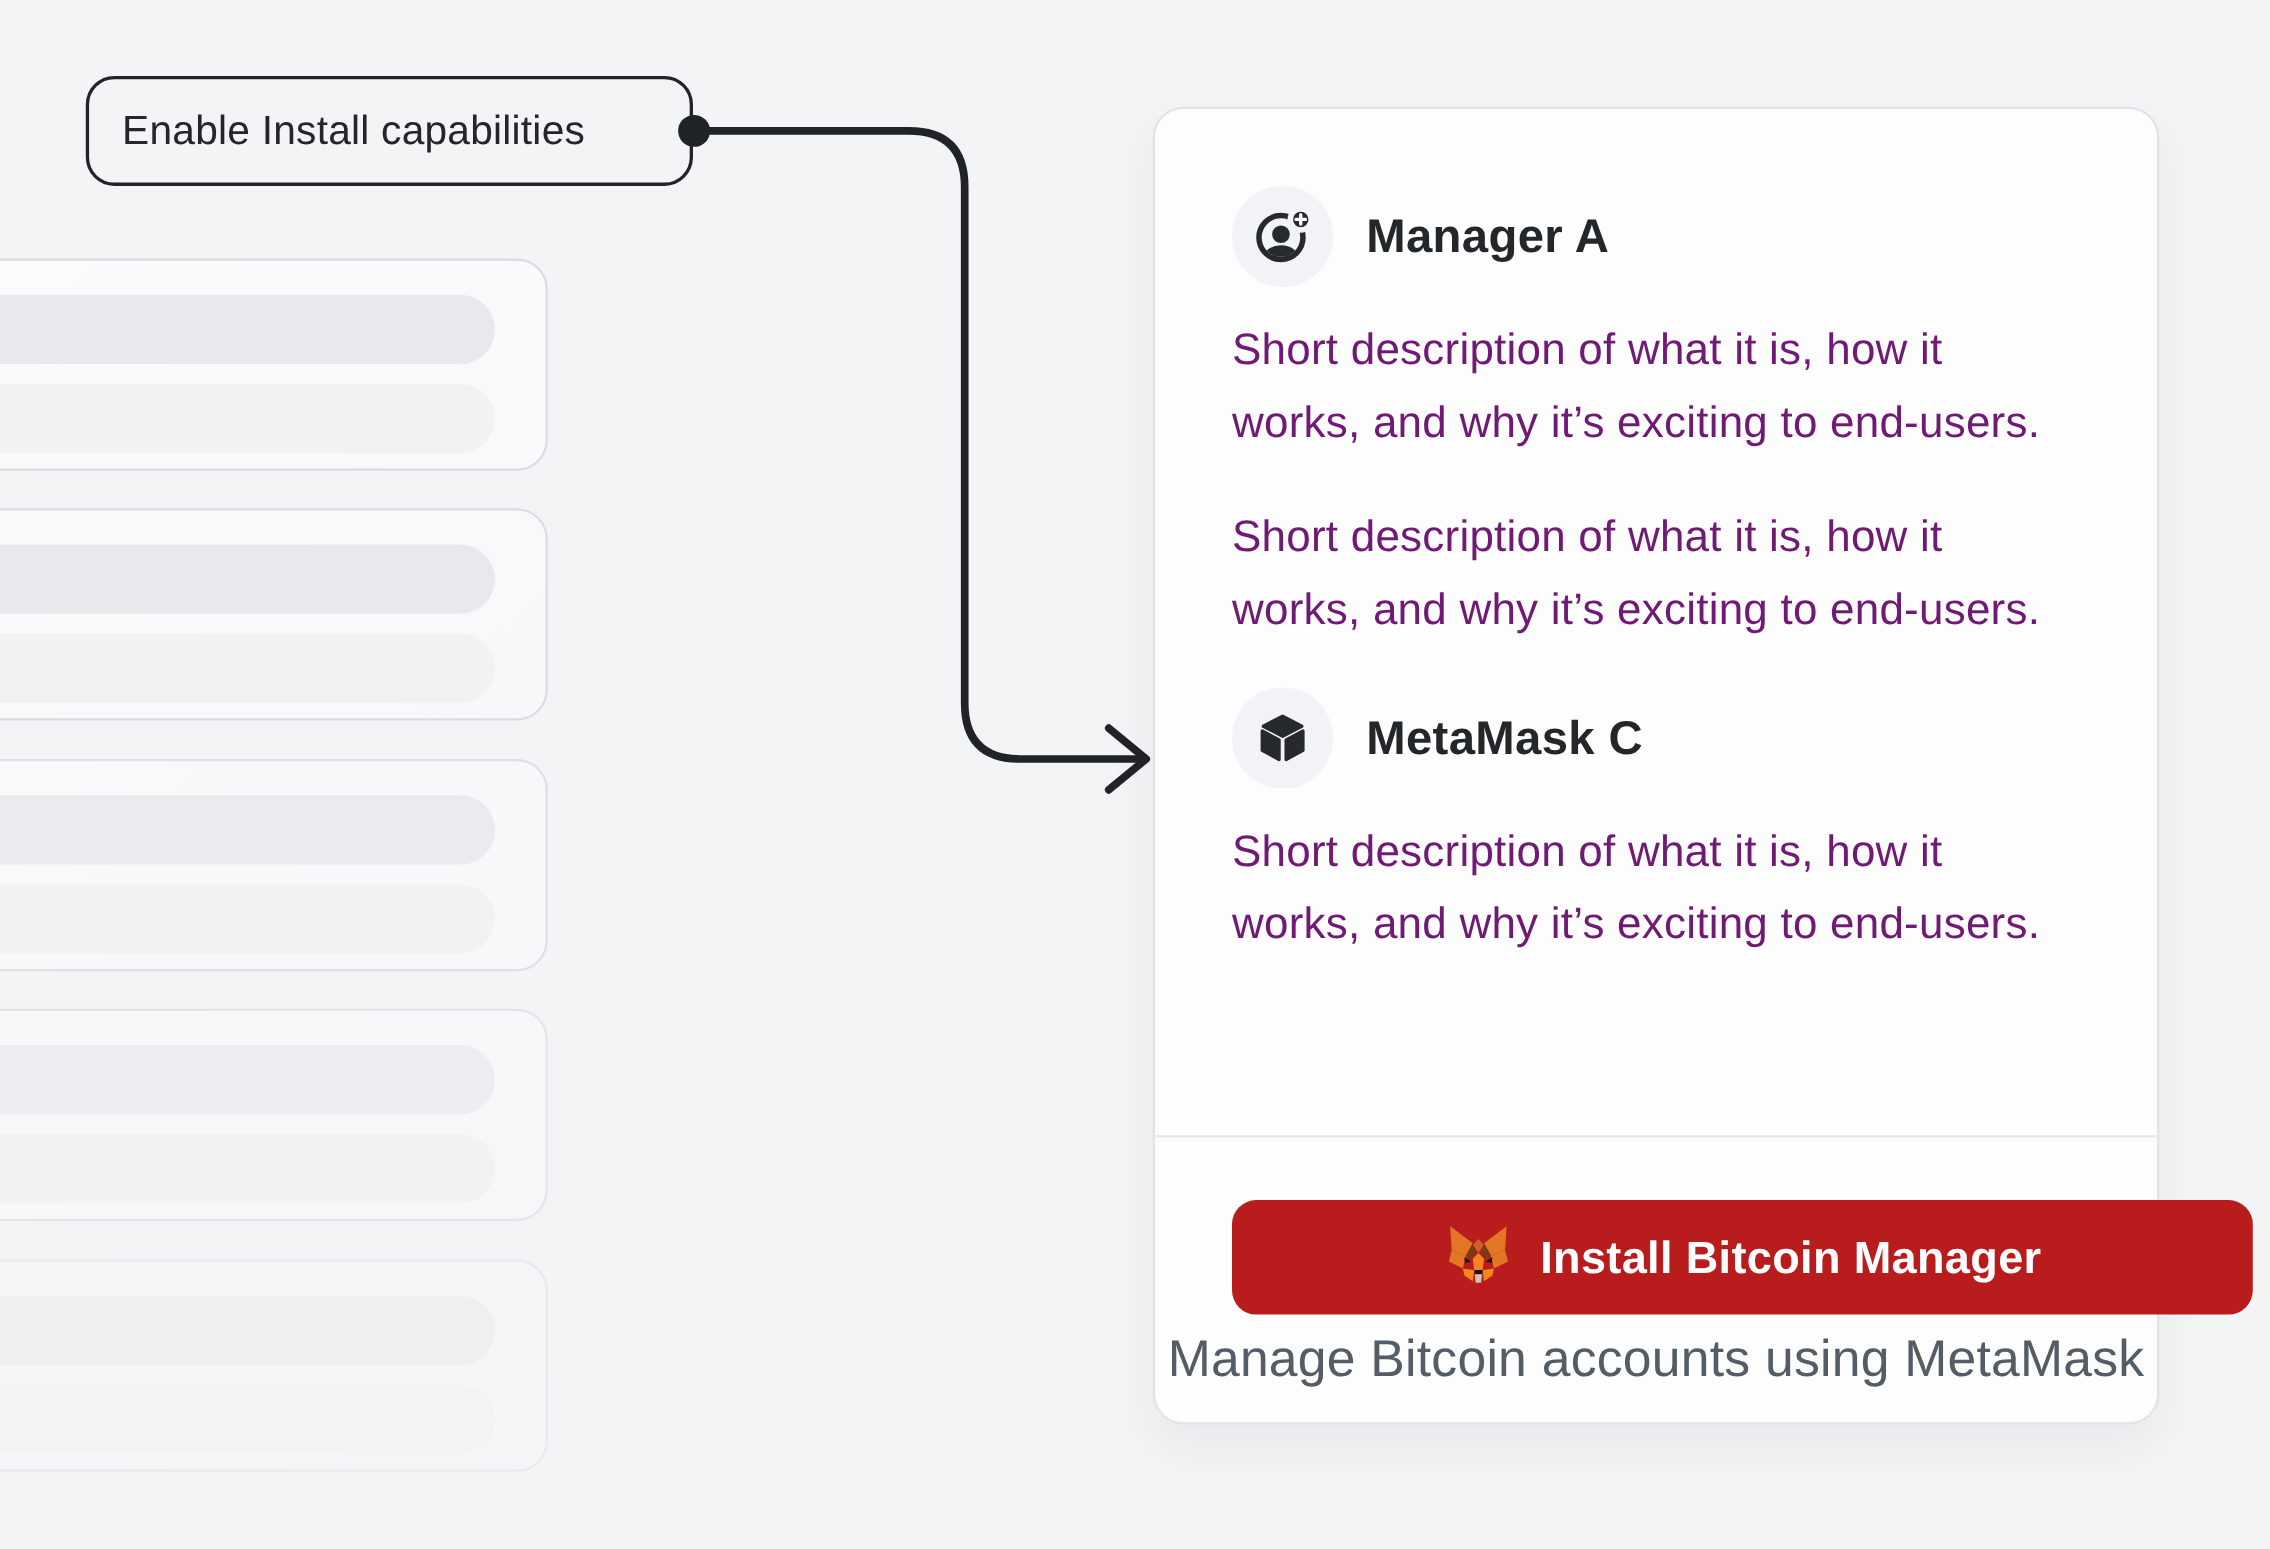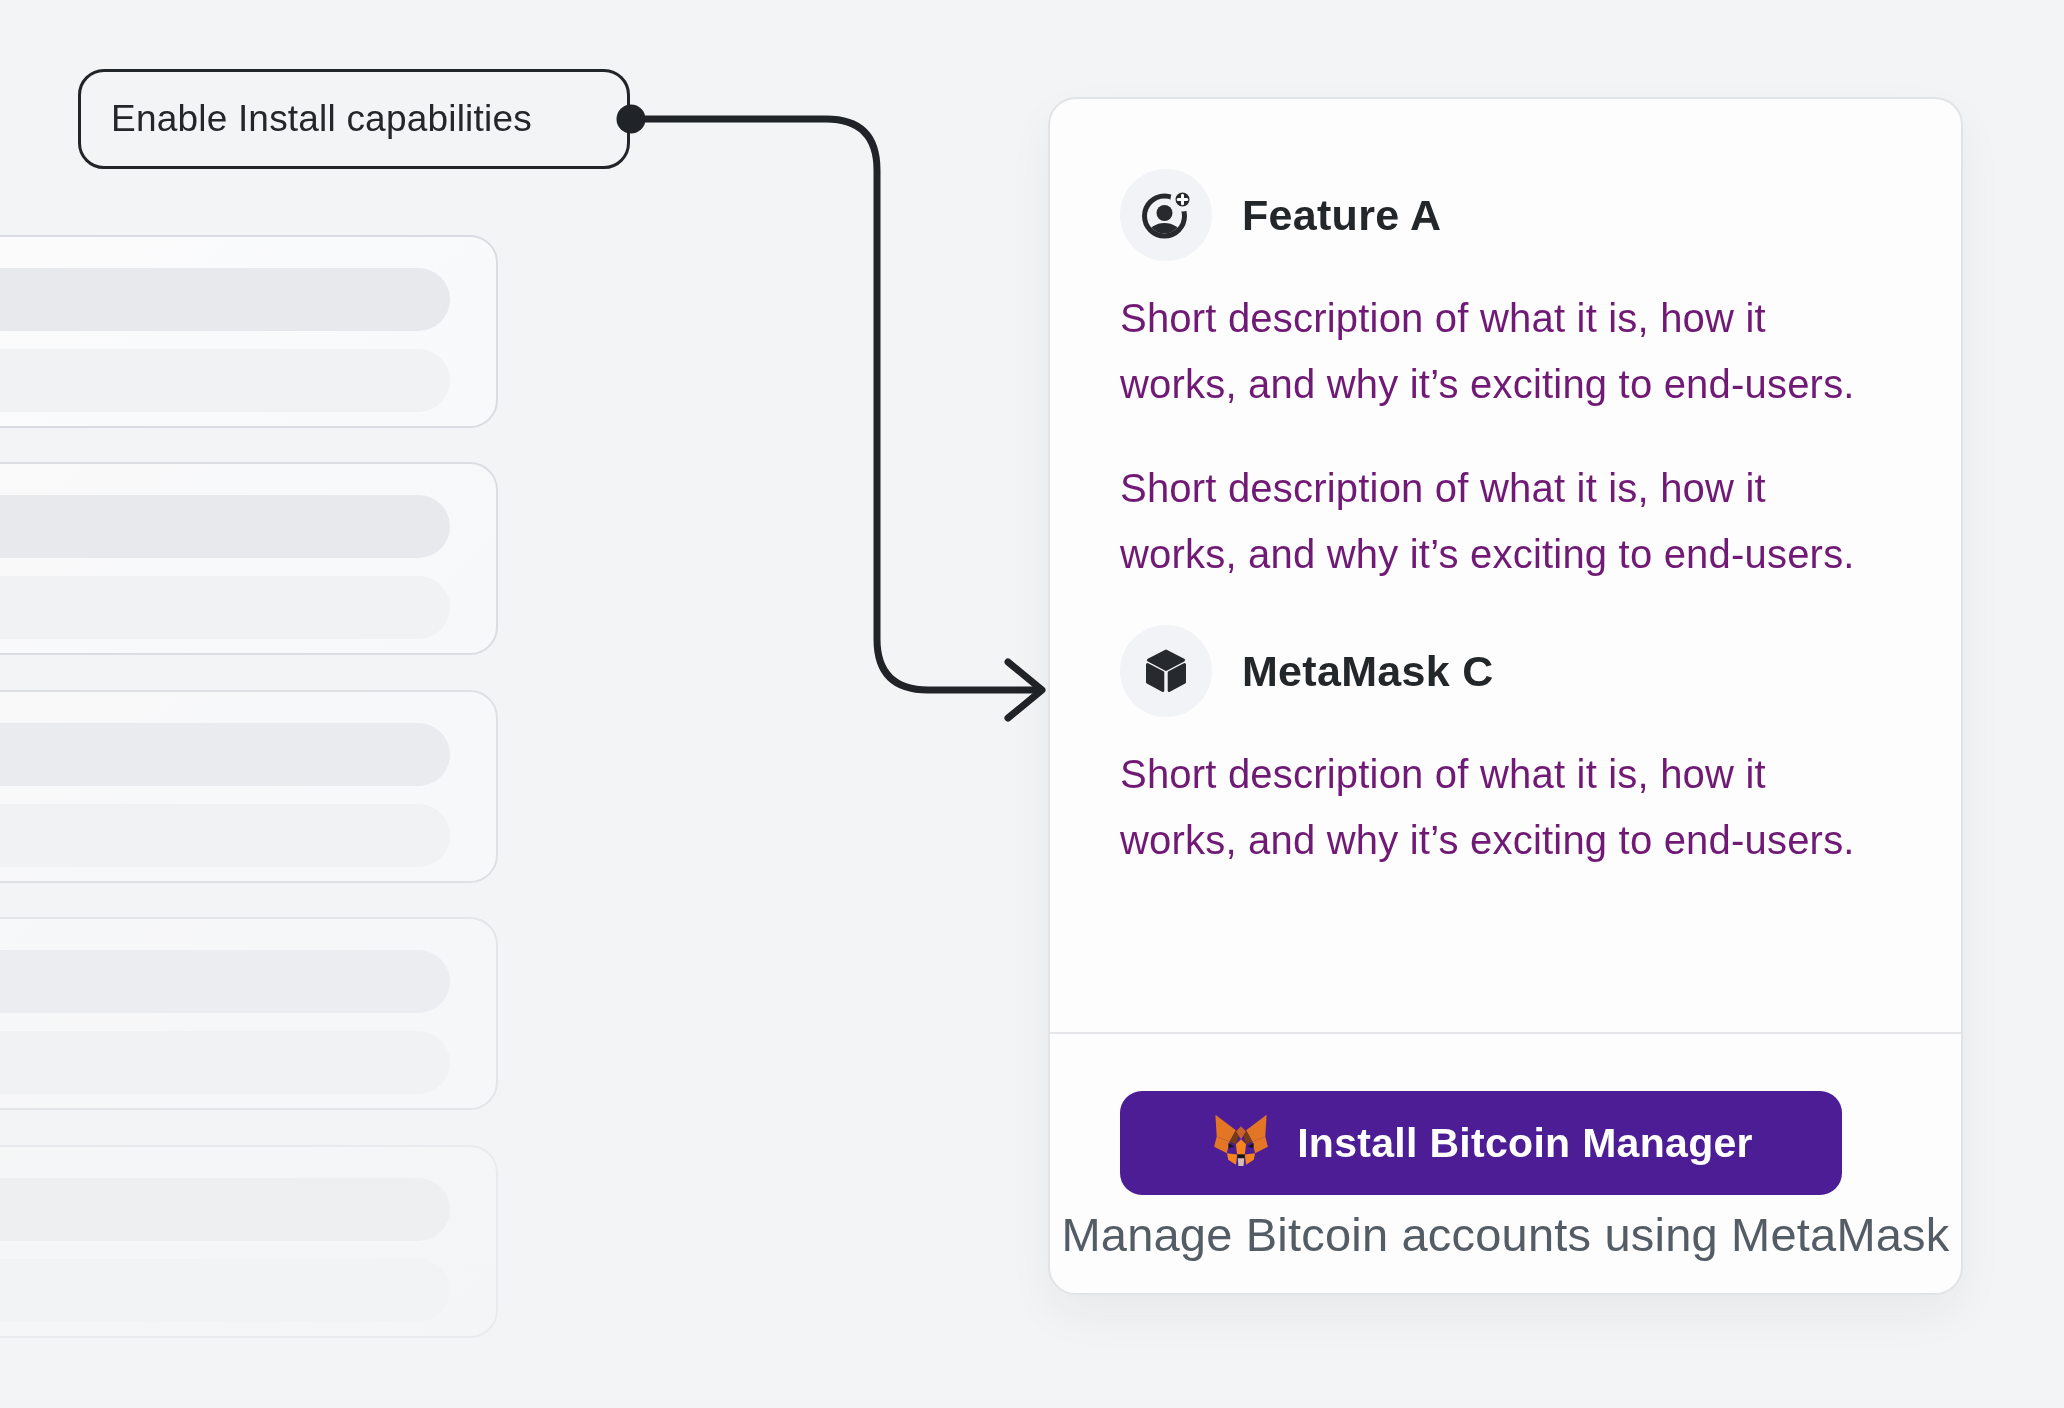--- a/index.html
+++ b/index.html
@@ -107,23 +107,23 @@
   .card-divider{
     position:absolute;
     left:0; right:0; top:933px;
     height:0;
     border-top:2px solid #e4e6e9;
   }
 
   .install-button{
     position:absolute;
     left:70px; top:992px;
-    width:722px; height:104px;
-    box-sizing:border-box;
-    background:#4c1d95;
+    width:928px; height:104px;
+    box-sizing:border-box;
+    background:#b91c1c;
     border:none;
     border-radius:22px;
     display:flex; align-items:center; justify-content:center; gap:24px;
     cursor:pointer;
   }
   .install-button span{
     color:#ffffff;
     font-size:41px; font-weight:700;
     letter-spacing:.3px;
     white-space:nowrap;
@@ -187,21 +187,21 @@
                     <circle cx="25.5" cy="28" r="17.5"></circle>
                   </clipPath>
                 </defs>
               <circle cx="25.5" cy="28" r="20" fill="none" stroke="#262a2e" stroke-width="5"></circle>
               <circle cx="25.5" cy="25" r="8" fill="#262a2e"></circle>
               <ellipse cx="25.5" cy="46.5" rx="16" ry="11.5" fill="#262a2e" clip-path="url(#clipA)"></ellipse>
               <circle cx="43.5" cy="11.5" r="9.5" fill="#262a2e" stroke="#f2f3f6" stroke-width="5"></circle>
               <path d="M43.5,7.2 V15.8 M39.2,11.5 H47.8" stroke="#ffffff" stroke-width="3" stroke-linecap="round"></path>
             </svg>
           </div>
-          <span class="feature-title">Feature A</span>
+          <span class="feature-title">Manager A</span>
         </div>
         <div class="feature-desc">
           <div>Short description of what it is, how it</div>
           <div>works, and why it’s exciting to end-users.</div>
         </div>
       </div>
 
       <div class="feature-block">
         <div class="feature-desc">
           <div>Short description of what it is, how it</div>

